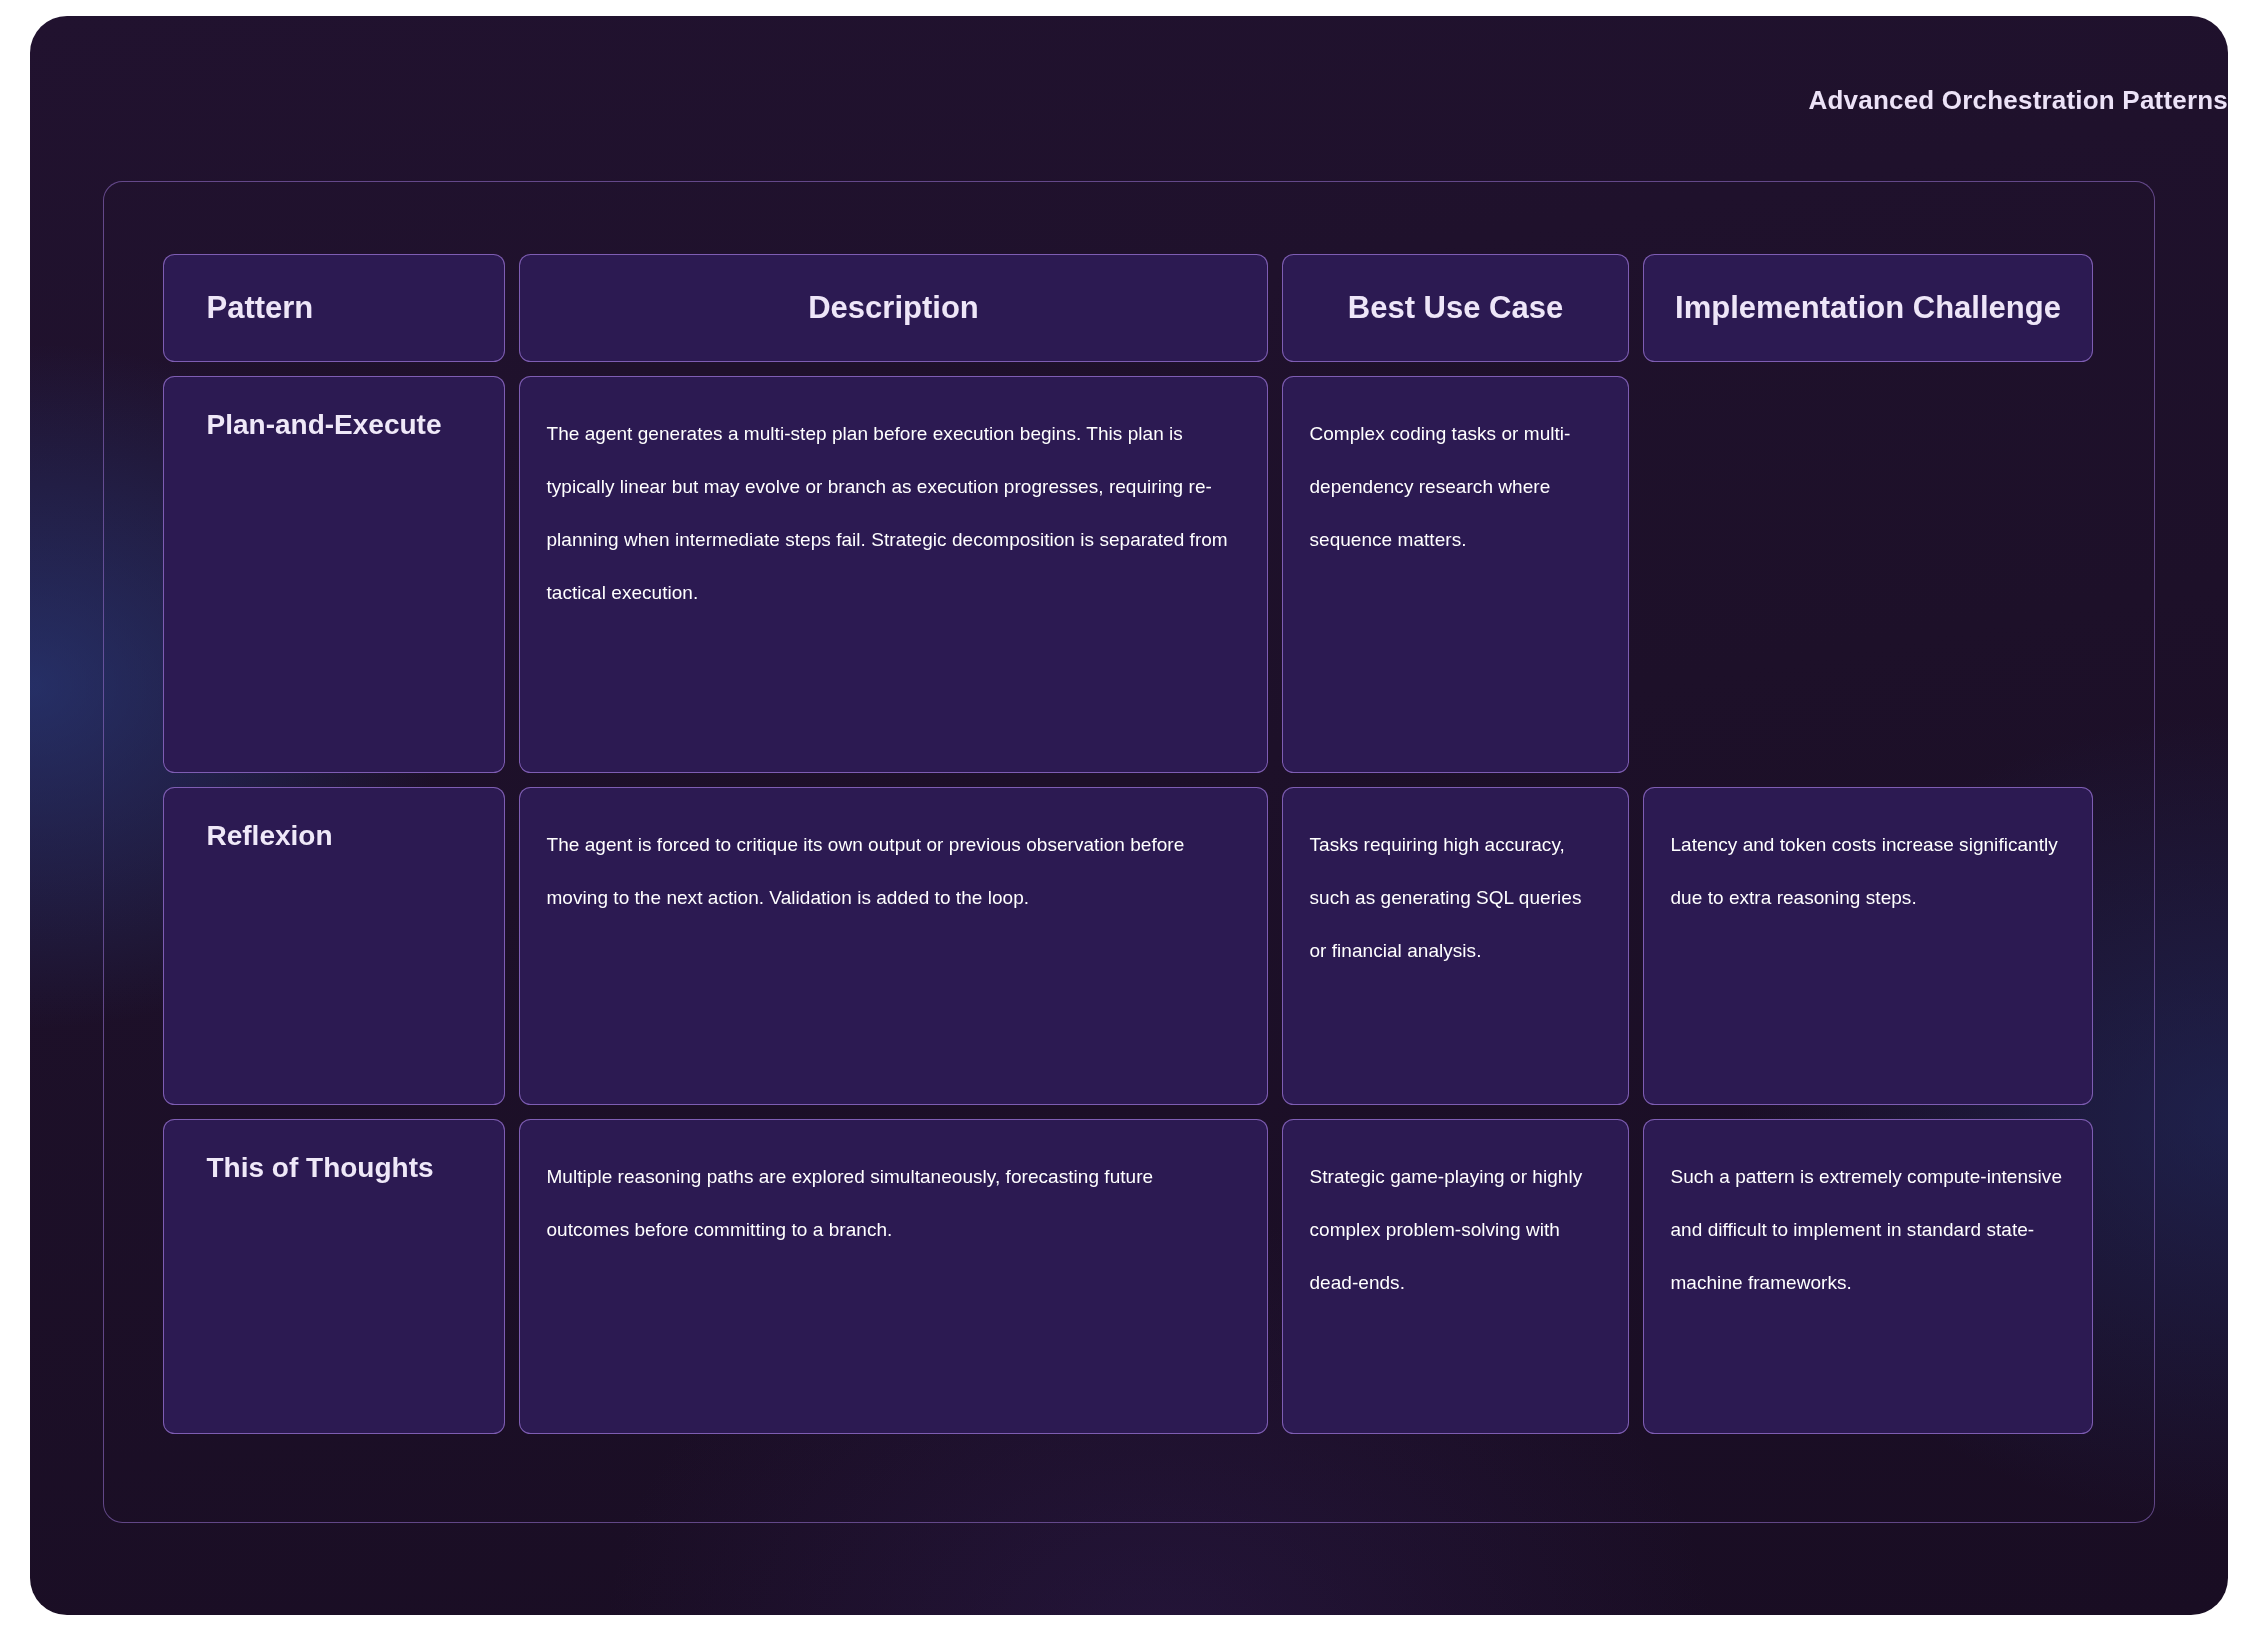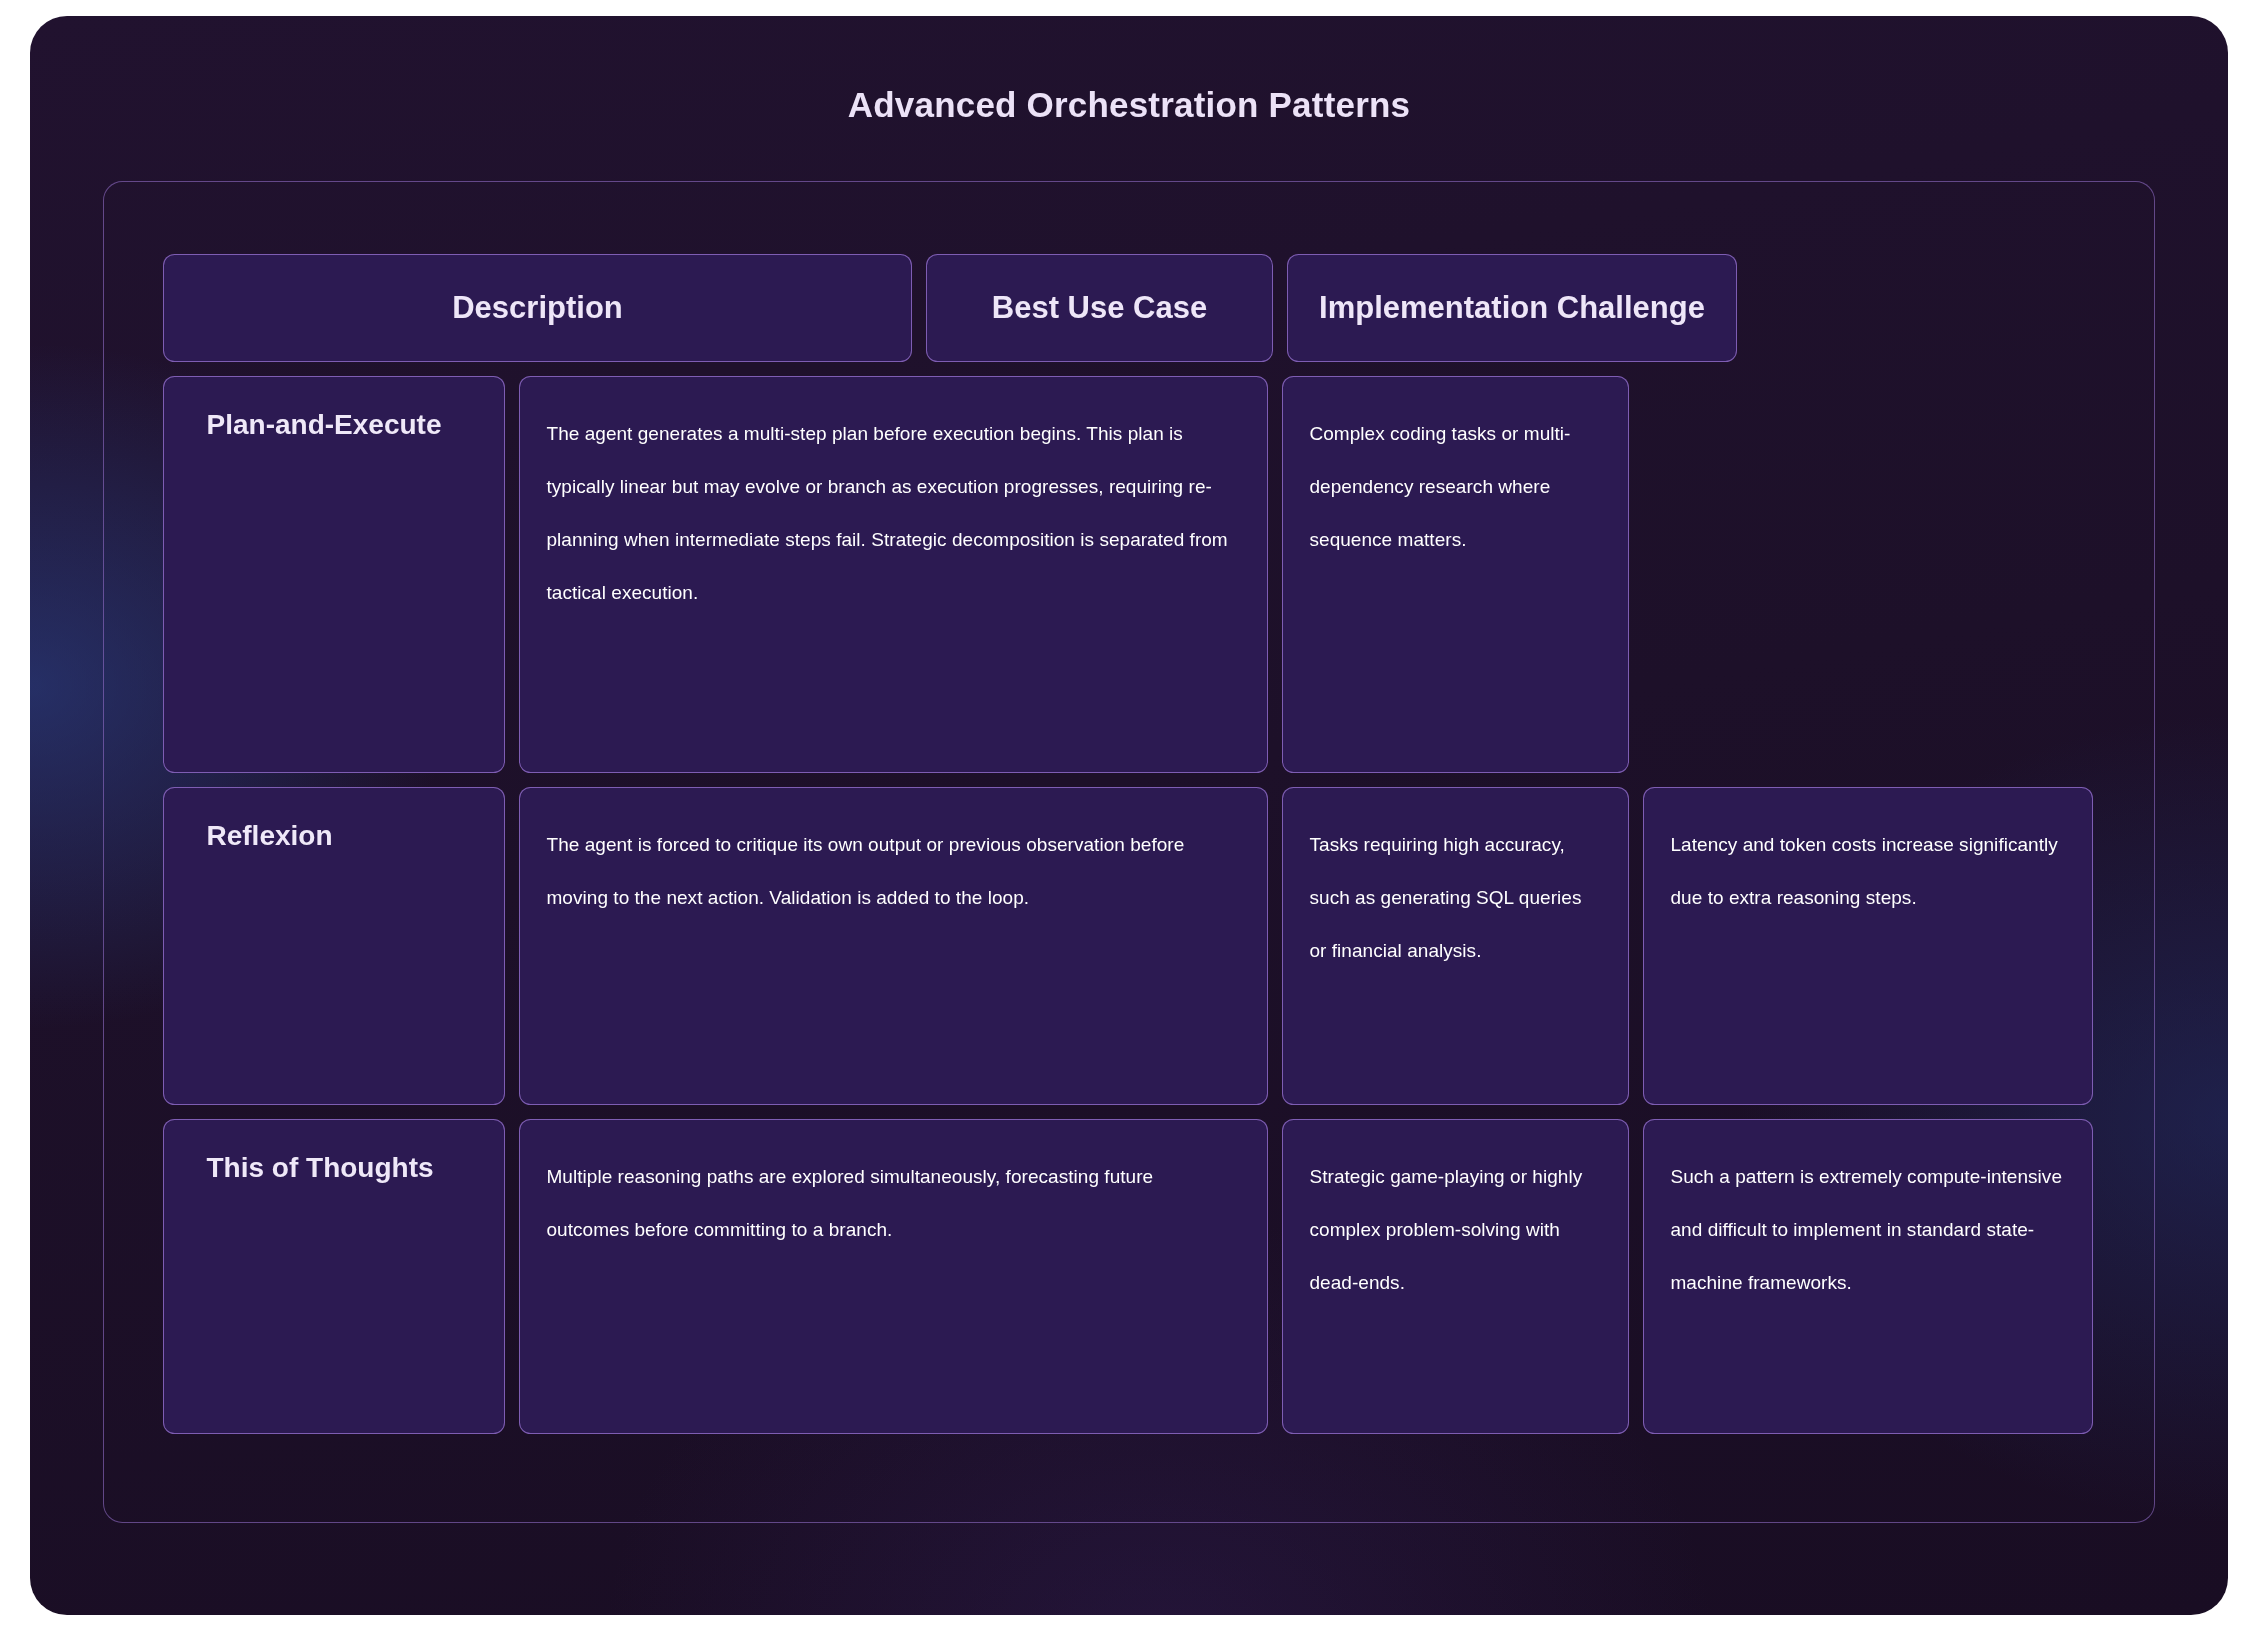--- a/index.html
+++ b/index.html
@@ -34,22 +34,22 @@
       linear-gradient(170deg, #21122f 0%, #1d1029 48%, #190d23 100%);
     overflow: hidden;
   }
 
   
   .title {
     position: absolute;
     left: 0;
     top: 69px;
     width: 2198px;
-    text-align: center;
-    font-size: 35px;
+    text-align: right;
+    font-size: 26px;
     font-weight: bold;
     letter-spacing: 0.2px;
     color: #ece2f7;
   }
 
   
   .panel {
     position: absolute;
     left: 73px;
     top: 165px;
@@ -136,20 +136,23 @@
 
 <div id="root">
   <div class="card">
 
     <div class="title">Advanced Orchestration Patterns</div>
 
     <div class="panel">
       <div class="table">
 
         <div class="row row-head">
+          <div class="cell col-pattern">
+            <div class="hdr hdr-left">Pattern</div>
+          </div>
           <div class="cell col-desc">
             <div class="hdr hdr-center">Description</div>
           </div>
           <div class="cell col-usecase">
             <div class="hdr hdr-center">Best Use Case</div>
           </div>
           <div class="cell col-impl">
             <div class="hdr hdr-center">Implementation Challenge</div>
           </div>
         </div>

